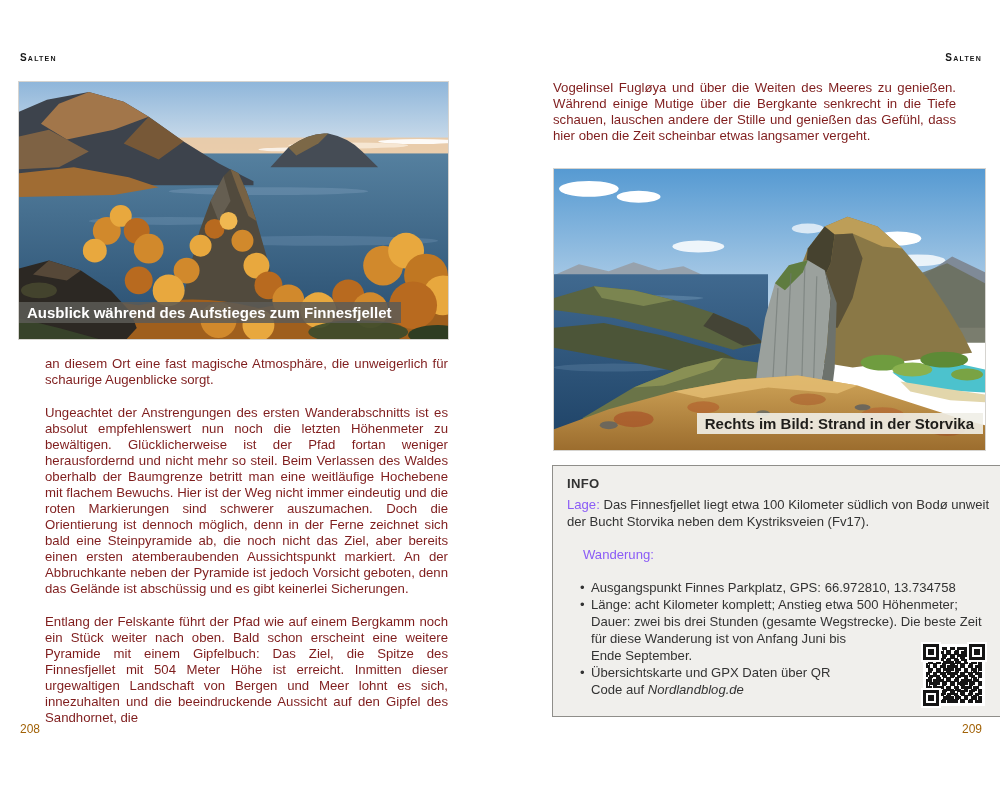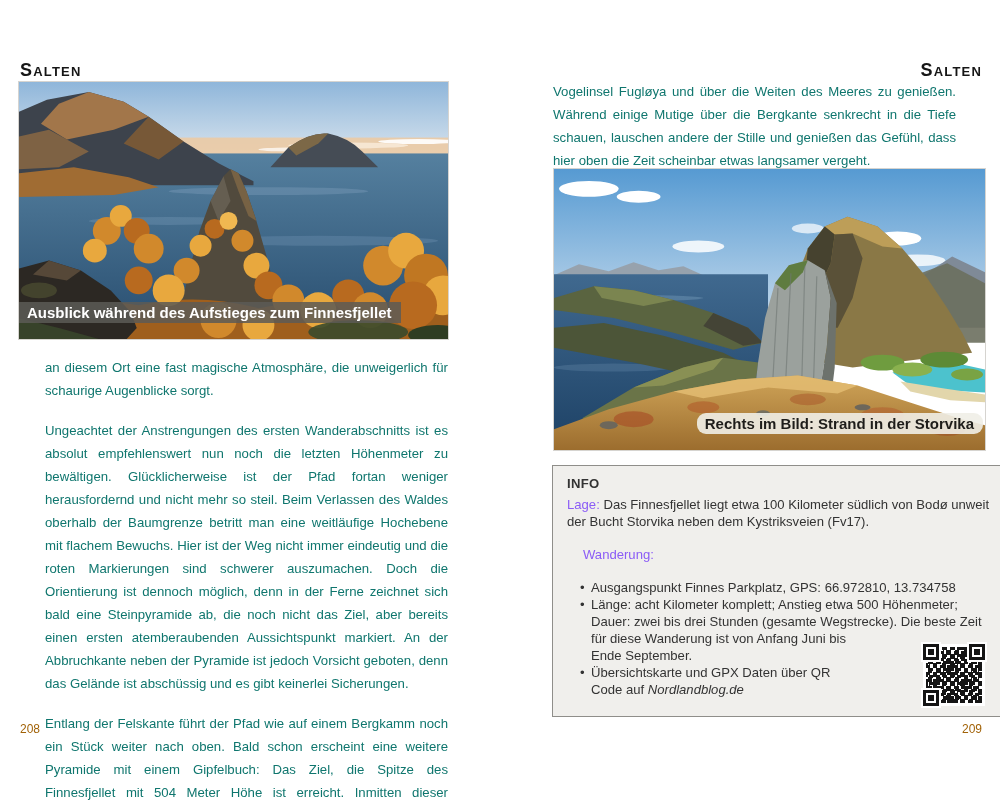--- a/index.html
+++ b/index.html
@@ -1,32 +1,32 @@
 <!DOCTYPE html>
 <html><head>
 <meta charset="utf-8">
 <style>
   html,body{margin:0;padding:0;background:#ffffff;}
   .spread{position:relative;width:1000px;height:800px;background:#ffffff;overflow:hidden;
           font-family:"Liberation Sans", sans-serif;color:#3a3a3a;}
   
-  .runhead{position:absolute;top:60px;font-size:18px;font-weight:bold;color:#161616;
+  .runhead{position:absolute;top:52px;font-size:10px;font-weight:bold;color:#161616;
            font-variant:small-caps;letter-spacing:1.2px;}
   .runhead.left{left:20px;}
   .runhead.right{right:18px;}
   
   .photo{position:absolute;border:1px solid #d6d4d0;box-sizing:border-box;overflow:hidden;}
   .photo svg{display:block;width:100%;height:100%;}
   .photo-left{left:18px;top:81px;width:431px;height:259px;}
   .photo-right{left:553px;top:168px;width:433px;height:283px;}
   .caption{position:absolute;font-size:15px;font-weight:bold;line-height:13px;padding:4px 9px 4px 8px;white-space:nowrap;}
   .caption.dark{left:0;bottom:16px;background:rgba(92,90,86,0.85);color:#ffffff;}
-  .caption.light{right:2px;bottom:16px;background:rgba(240,238,231,0.9);color:#1e1d1a;border-radius:9px;}
-  
-  .copy{position:absolute;font-size:13.2px;line-height:23px;text-align:justify;color:#0f766e;}
+  .caption.light{right:2px;bottom:16px;background:rgba(240,238,231,0.9);color:#1e1d1a;}
+  
+  .copy{position:absolute;font-size:13.2px;line-height:16px;text-align:justify;color:#7f1d1d;}
   .copy p{margin:0 0 17px 0;}
   .copy-left{left:45px;top:356px;width:403px;}
   .copy-right-intro{left:553px;top:80px;width:403px;}
   .folio{position:absolute;top:722px;font-size:12px;color:#a16207;}
   .folio.left{left:20px;}
   .folio.right{right:18px;}
   
   .info-box{position:absolute;left:552px;top:465px;width:474px;height:252px;box-sizing:border-box;
             background:#f0efec;border:1.5px solid #8f8e8a;padding:9px 30px 0 14px;}
   .info-title{margin:0 0 6px 0;font-size:13px;font-weight:bold;color:#9a9a9a;letter-spacing:0.3px;}

